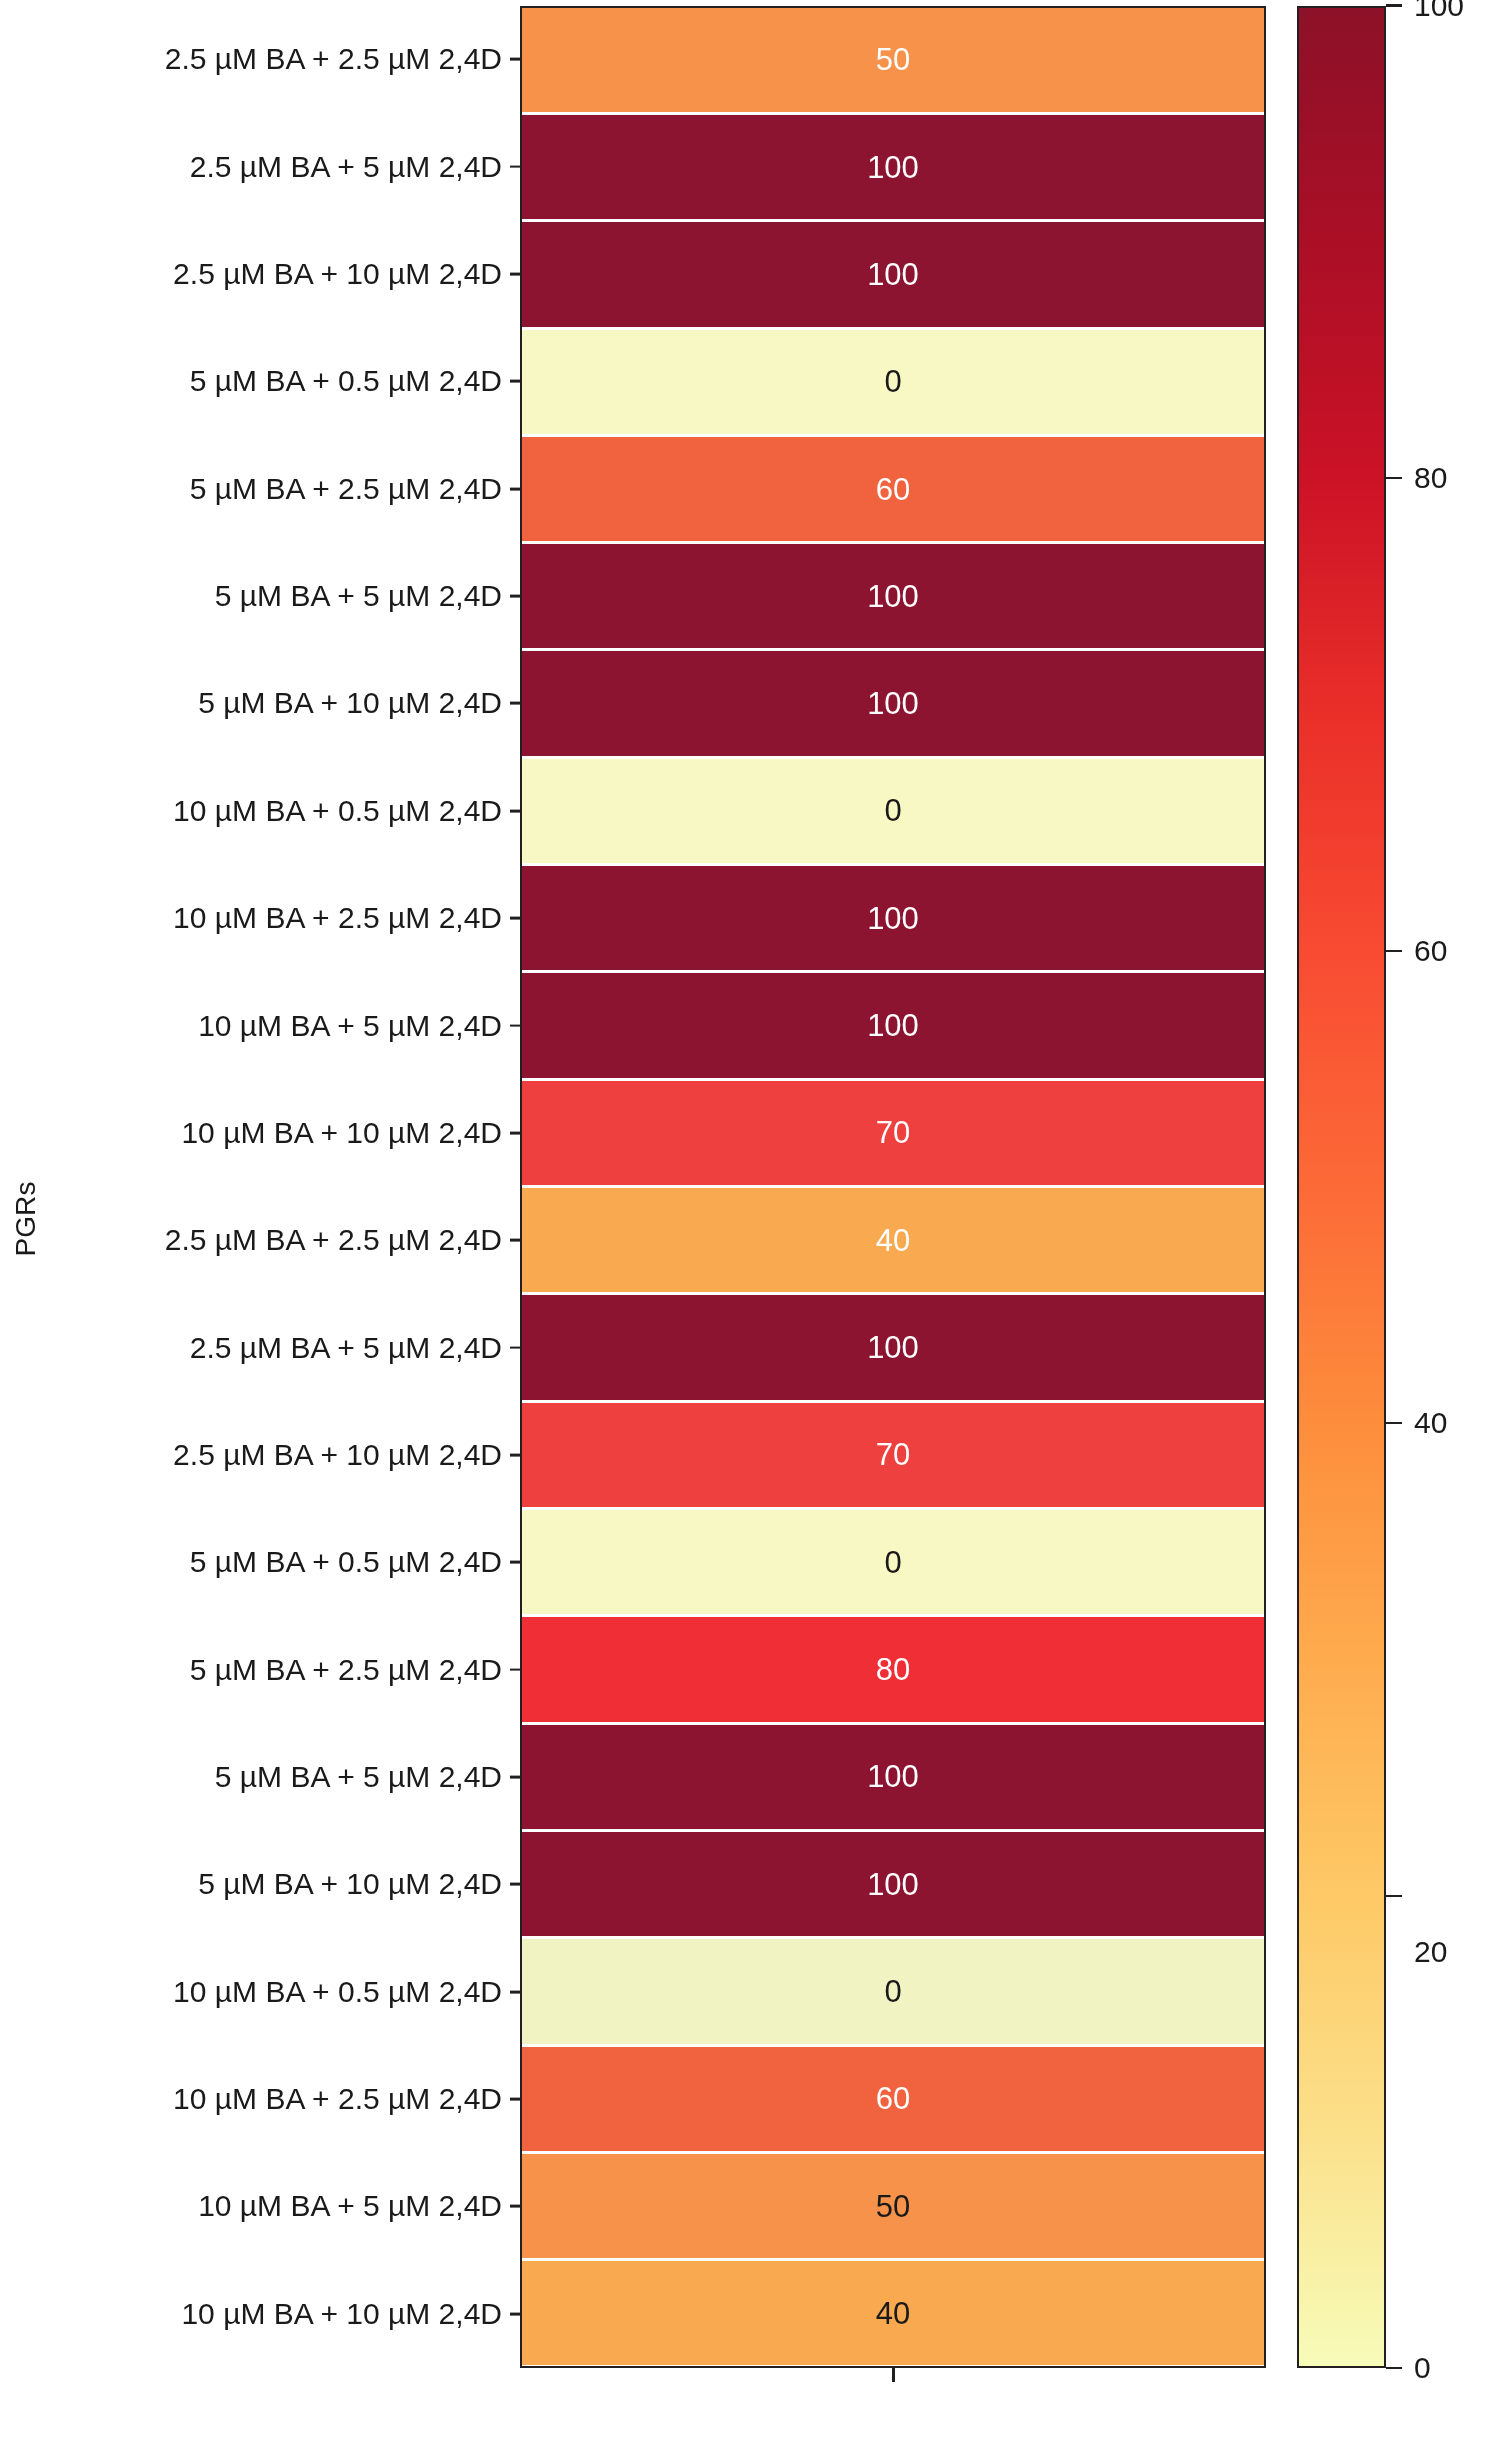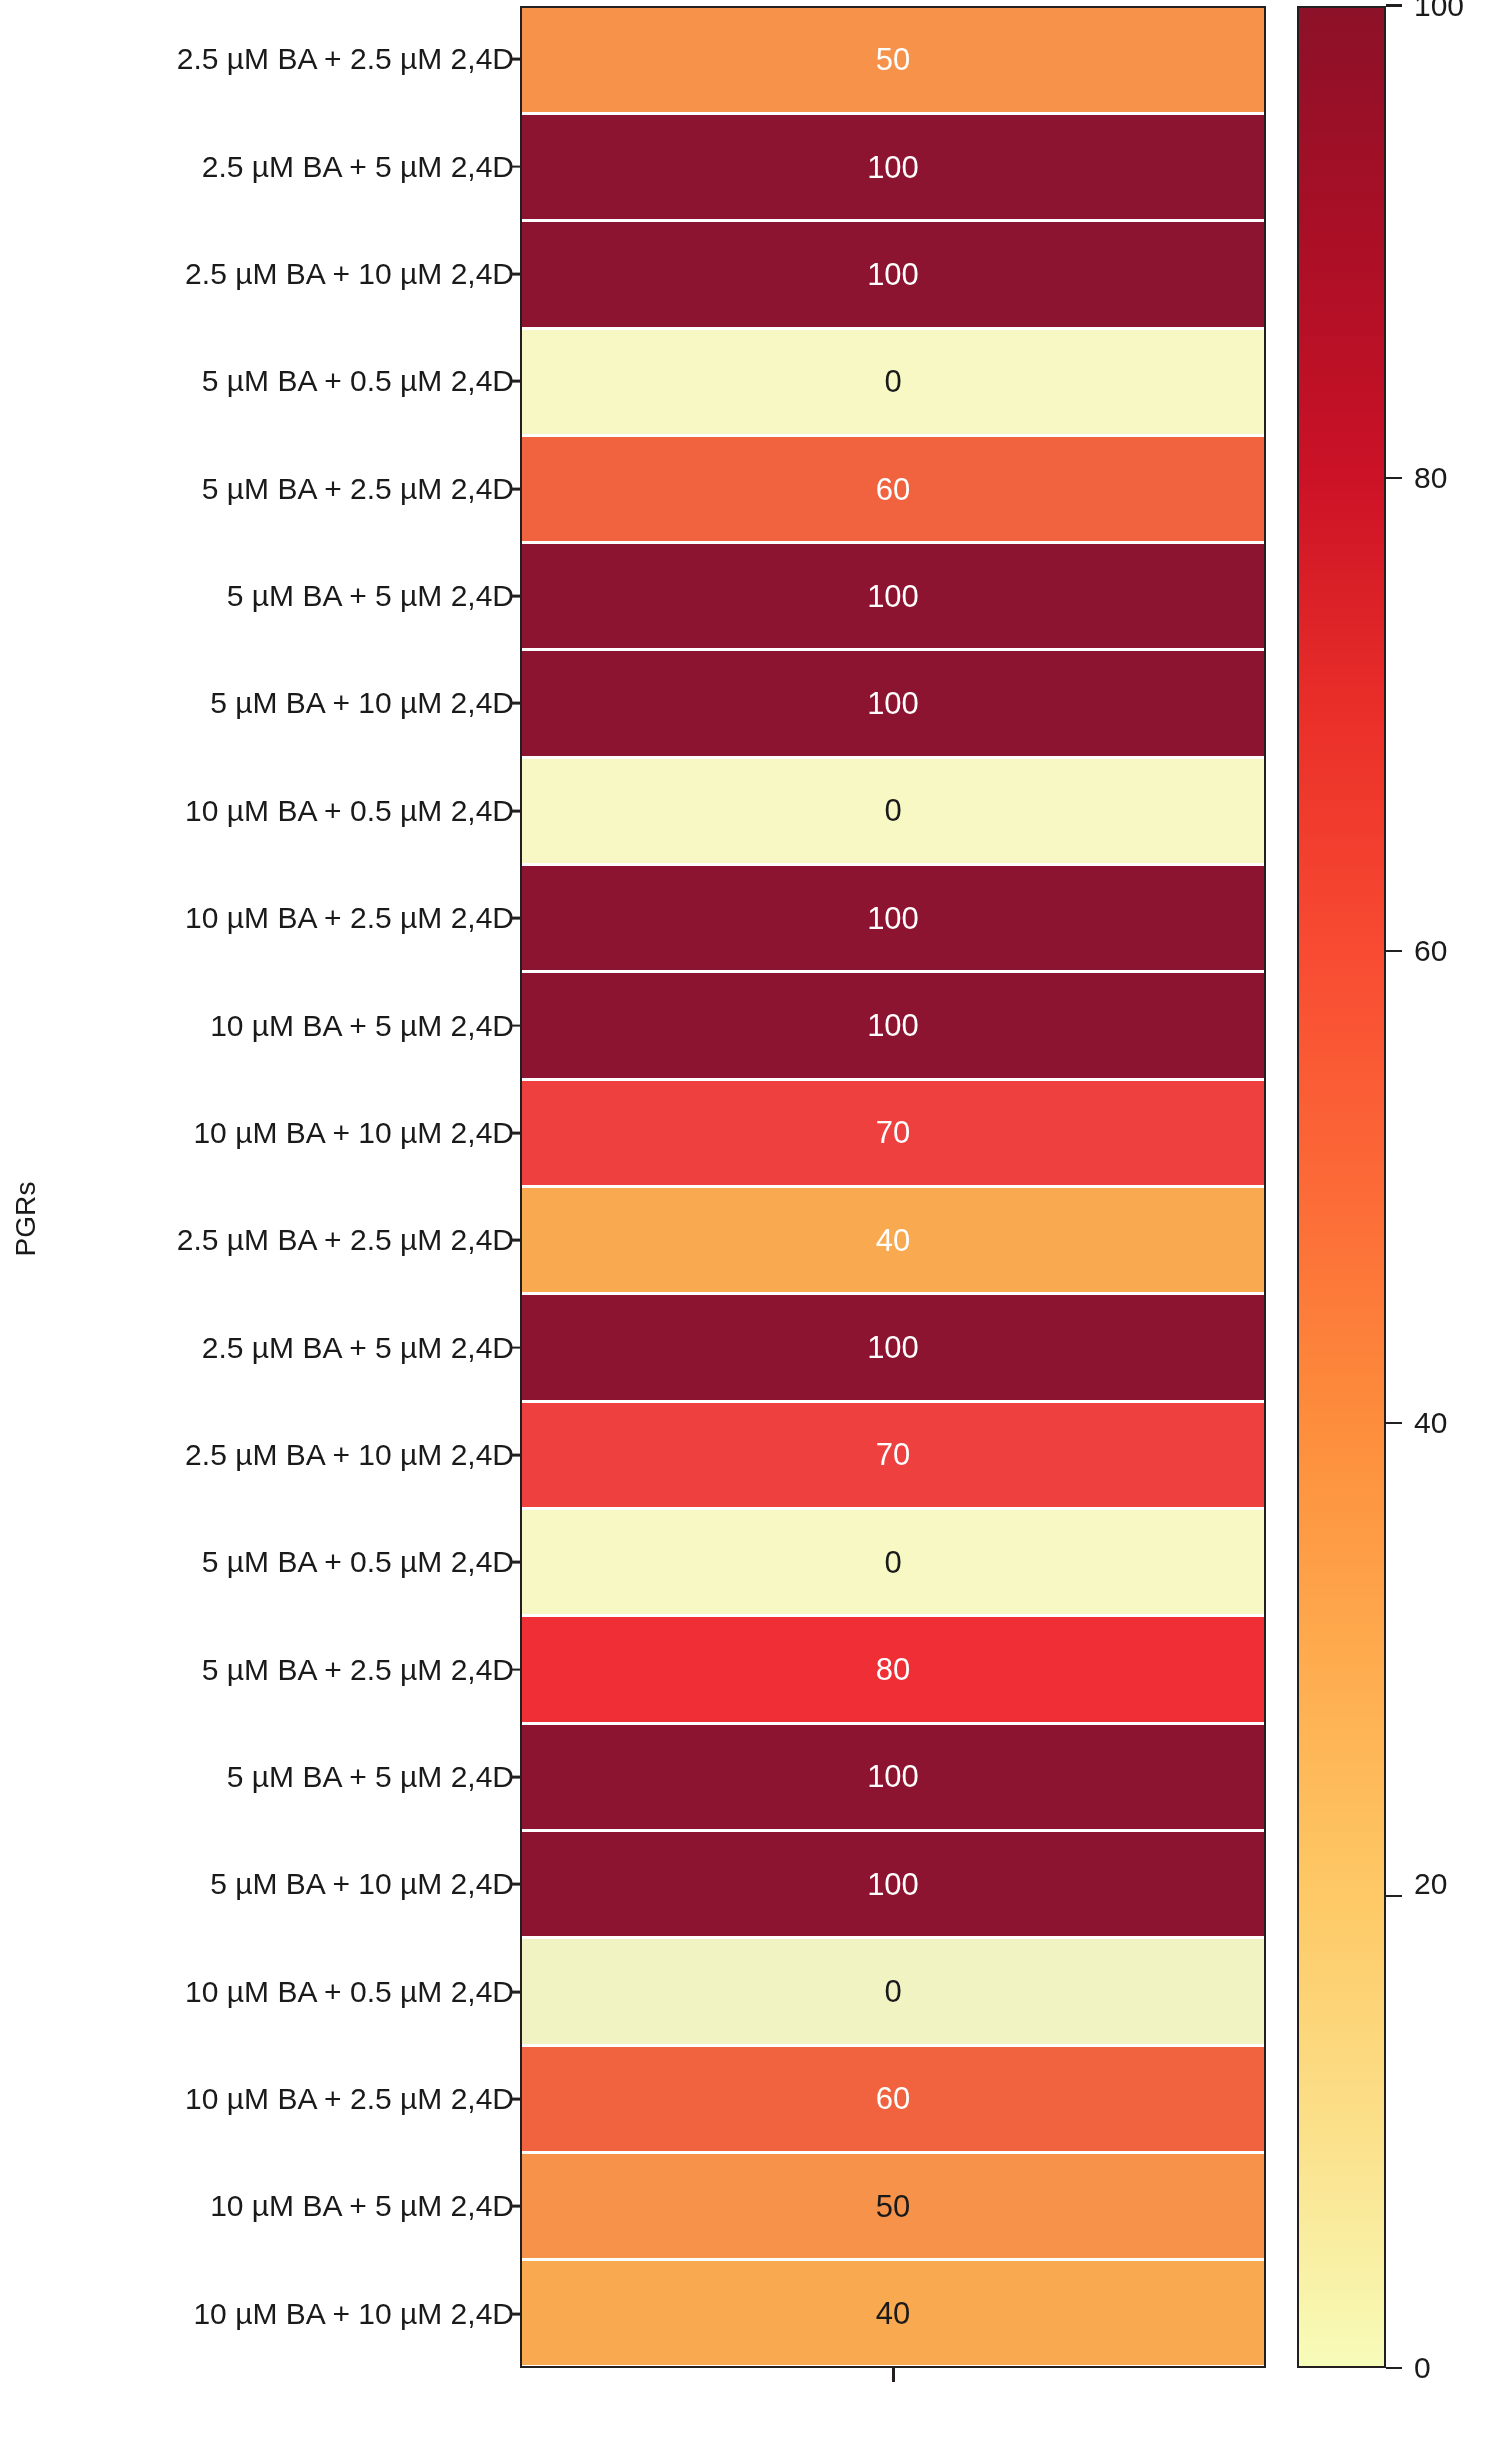--- a/index.html
+++ b/index.html
@@ -80,21 +80,21 @@
     width: 469px;
     height: 2362px;
     display: flex;
     flex-direction: column;
   }
   .ticklabel {
     flex: 1 1 0;
     display: flex;
     align-items: center;
     justify-content: flex-end;
-    padding-right: 6px;
+    padding-right: 18px;
     box-sizing: border-box;
     position: relative;
   }
   .ticklabel span {
     font-size: 30px;
     white-space: nowrap;
     color: #1a1a1a;
   }
   .ticklabel::after {
     content: "";
@@ -319,21 +319,21 @@
       </div>
     </div>
 
   <div id="xtick"></div>
 
   <div id="colorbar-wrap">
     <div id="colorbar"></div>
   <div class="cbtick" style="top: 2361px;"></div>
       <div class="cblabel" style="top: 2362px;">0</div>
       <div class="cbtick" style="top: 1889px;"></div>
-      <div class="cblabel" style="top: 1878px;">20</div>
+      <div class="cblabel" style="top: 1946px;">20</div>
       <div class="cbtick" style="top: 1416px;"></div>
       <div class="cblabel" style="top: 1417px;">40</div>
       <div class="cbtick" style="top: 944px;"></div>
       <div class="cblabel" style="top: 945px;">60</div>
       <div class="cbtick" style="top: 471px;"></div>
       <div class="cblabel" style="top: 472px;">80</div>
       <div class="cbtick" style="top: -1.4px;"></div>
       <div class="cblabel" style="top: 0px;">100</div>
     </div>
 

